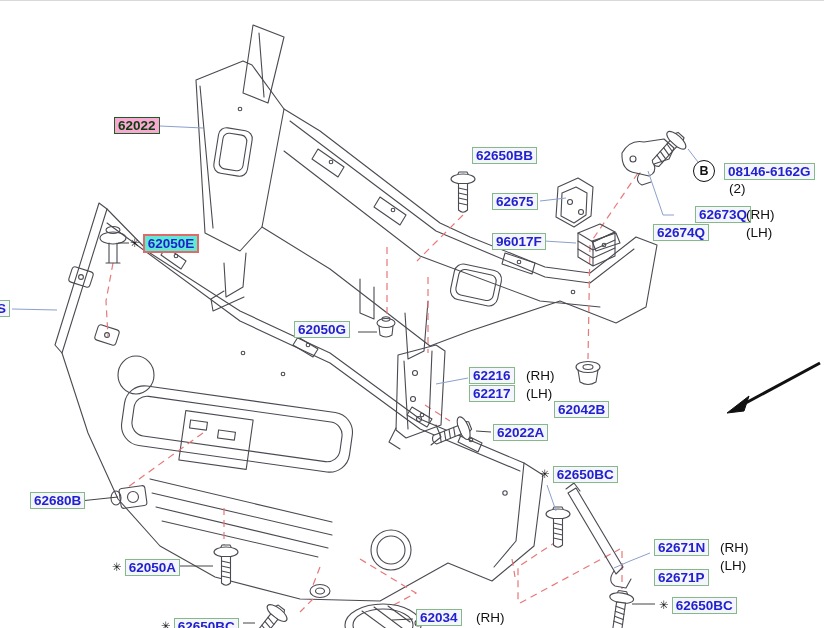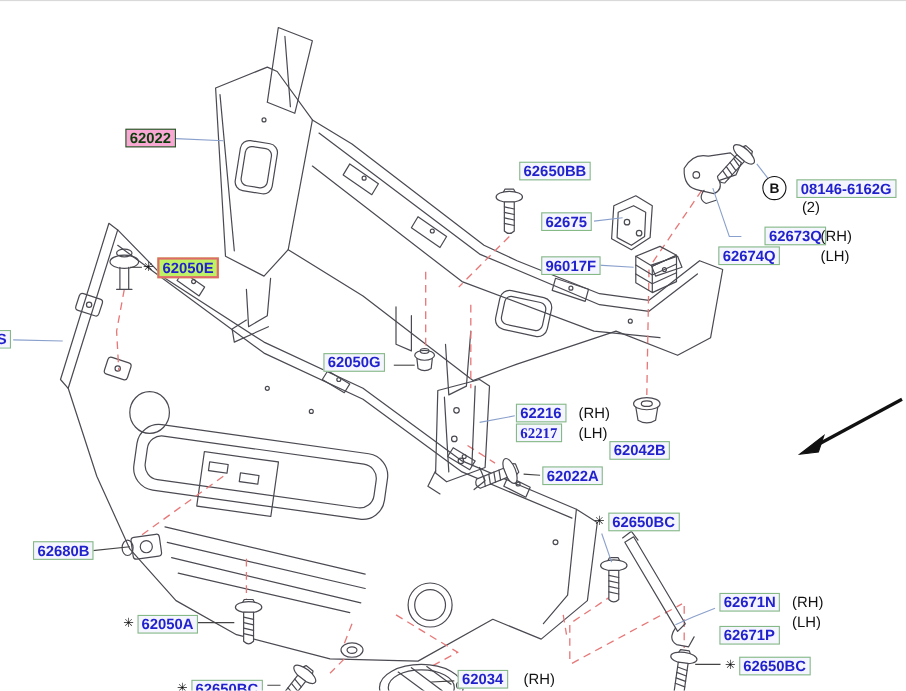--- a/index.html
+++ b/index.html
@@ -4,21 +4,21 @@
 <style>
   * { margin:0; padding:0; box-sizing:border-box; }
   body { background:#fff; font-family:"Liberation Sans","DejaVu Sans",sans-serif; }
   #stage { position:relative; width:824px; height:628px; background:#ffffff;
            overflow:hidden; border-top:1px solid #d9d9d9; }
   #art { position:absolute; left:0; top:0; z-index:1; }
   .lbl { position:absolute; display:flex; align-items:center; gap:3px; z-index:3; white-space:nowrap; }
   .tag { display:inline-block; font-weight:bold; font-size:13.5px; line-height:15px;
          color:#2222cc; background:#f4f5ff; border:1px solid #85b985; padding:0 3px; cursor:pointer; }
   .tag.hl  { background:#f9a8d4; color:#0b3d0b; border:1px solid #1d5c22; }
-  .tag.alt { border:2px solid #e06a6a; background:#bef264; }
+  .tag.alt { border:2px solid #e06a6a; background:#5eead4; }
   .star { font-size:11.5px; color:#111; line-height:15px; }
   .side { position:absolute; font-size:13.5px; color:#111; z-index:3; white-space:nowrap; }
   .bcircle { position:absolute; width:22px; height:22px; border:1.6px solid #111; border-radius:50%;
              background:#fff; display:flex; align-items:center; justify-content:center;
              font-size:12.5px; font-weight:bold; color:#111; z-index:3; }
   .edgecut { overflow:hidden; }
 </style>
 </head>
 <body>
 
@@ -261,21 +261,21 @@
   </div>
 
   <div class="lbl" style="left:294px; top:320px;">
     <span class="tag">62050G</span>
   </div>
 
   <div class="lbl" style="left:469px; top:366px;">
     <span class="tag">62216</span>
   </div>
   <div class="side" style="left:526px; top:367px;">(RH)</div>
-  <div class="lbl" style="left:469px; top:384px;font-family:Liberation Serif, serif;">
+  <div class="lbl" style="left:469px; top:384px;">
     <span class="tag">62217</span>
   </div>
   <div class="side" style="left:526px; top:385px;">(LH)</div>
 
   <div class="lbl" style="left:554px; top:400px;">
     <span class="tag">62042B</span>
   </div>
 
   <div class="lbl" style="left:493px; top:423px;text-align:right;">
     <span class="tag">62022A</span>

